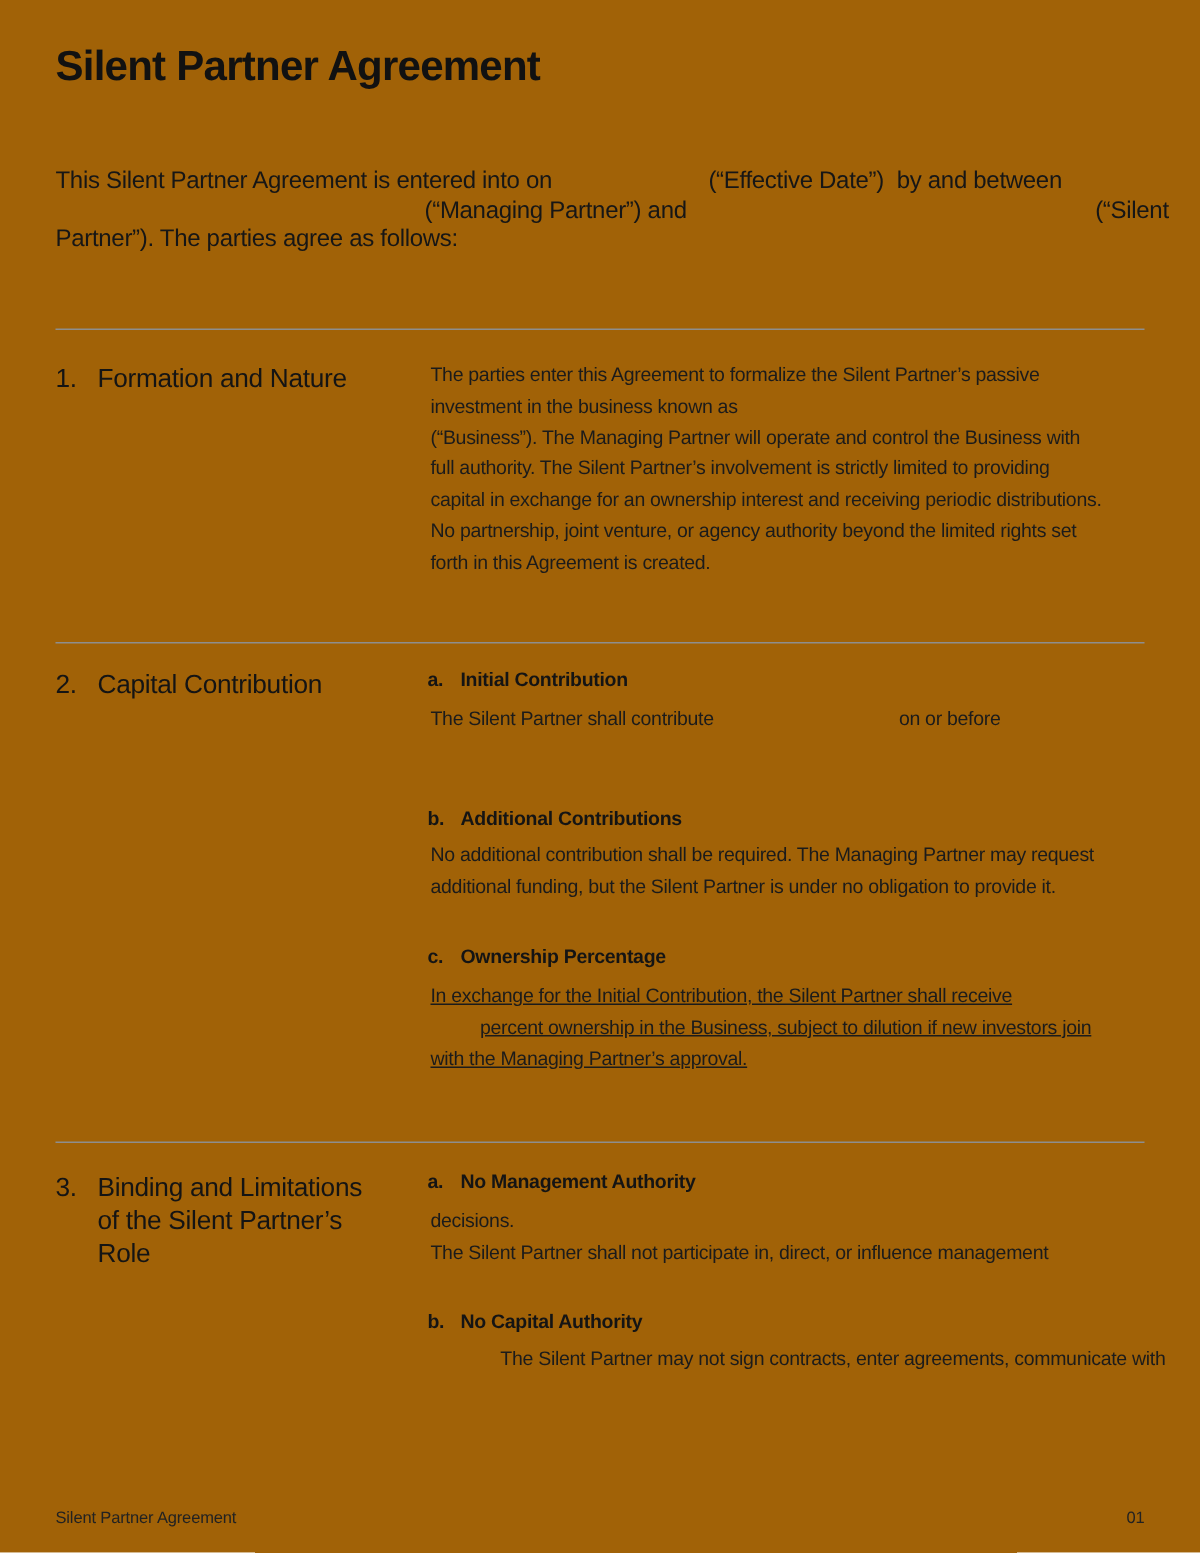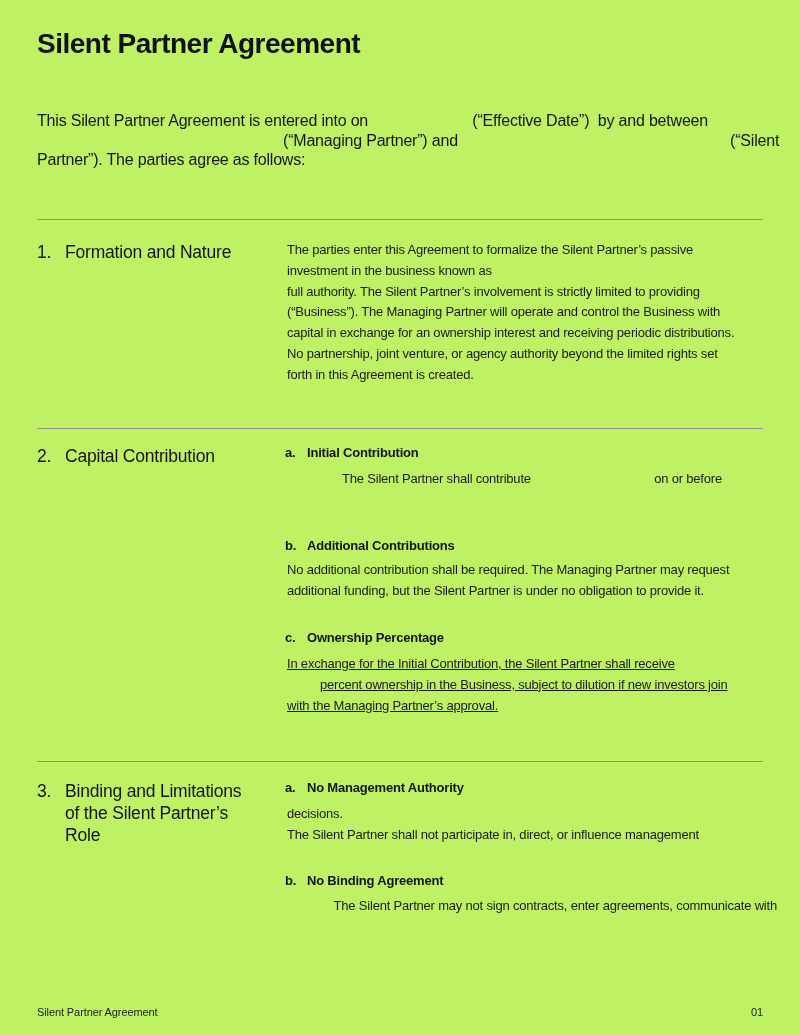--- a/index.html
+++ b/index.html
@@ -1,21 +1,21 @@
 <!DOCTYPE html>
 <html><head>
 <meta charset="utf-8">
 <style>
   * { margin: 0; padding: 0; box-sizing: border-box; }
   html, body { background: #ffffff; }
   .page {
     position: relative;
     width: 800px;
     height: 1035px;
-    background: #bef264;
+    background: #a16207;
     font-family: "Liberation Sans", "DejaVu Sans", sans-serif;
     color: #161616;
     overflow: hidden;
   }
   .doc-title {
     position: absolute;
     left: 37px; top: 28px;
     font-size: 28px;
     font-weight: 700;
     letter-spacing: -0.5px;
@@ -61,21 +61,21 @@
   .body-block {
     position: absolute;
     left: 287px;
     width: 490px;
     font-size: 13px;
     line-height: 20.8px;
     letter-spacing: -0.2px;
     color: #1b1b1b;
   }
   .body-block[data-key="s1-b"]  { top: 240px; }
-  .body-block[data-key="s2a-b"] { top: 469px; text-align: center; }
+  .body-block[data-key="s2a-b"] { top: 469px; }
   .body-block[data-key="s2b-b"] { top: 560px; }
   .body-block[data-key="s2c-b"] { top: 654px; text-decoration: underline; }
   .body-block[data-key="s3a-b"] { top: 804px; }
   .body-block[data-key="s3b-b"] { top: 896px; text-align: right; }
 
   .sub-heading {
     position: absolute;
     left: 285px;
     display: flex;
     font-size: 13px;
@@ -121,22 +121,22 @@
   <div id="sections">
       <div class="sec-head" data-key="s1">
         <span class="sec-num">1.</span>
         <div>
           <div class="sec-title-line">Formation and Nature</div>
         </div>
       </div>
       <div class="body-block" data-key="s1-b">
         <div class="text-line"><span>The parties enter this Agreement to formalize the Silent Partner’s passive</span></div>
         <div class="text-line"><span>investment in the business known as</span></div>
+        <div class="text-line"><span>(“Business”). The Managing Partner will operate and control the Business with</span></div>
         <div class="text-line"><span>full authority. The Silent Partner’s involvement is strictly limited to providing</span></div>
-        <div class="text-line"><span>(“Business”). The Managing Partner will operate and control the Business with</span></div>
         <div class="text-line"><span>capital in exchange for an ownership interest and receiving periodic distributions.</span></div>
         <div class="text-line"><span>No partnership, joint venture, or agency authority beyond the limited rights set</span></div>
         <div class="text-line"><span>forth in this Agreement is created.</span></div>
       </div>
       <div class="sec-head" data-key="s2">
         <span class="sec-num">2.</span>
         <div>
           <div class="sec-title-line">Capital Contribution</div>
         </div>
       </div>
@@ -161,21 +161,21 @@
           <div class="sec-title-line">Binding and Limitations</div>
           <div class="sec-title-line">of the Silent Partner’s</div>
           <div class="sec-title-line">Role</div>
         </div>
       </div>
       <div class="sub-heading" data-key="s3a-h"><span class="sub-label">a.</span><span>No Management Authority</span></div>
       <div class="body-block" data-key="s3a-b">
         <div class="text-line"><span>decisions.</span></div>
         <div class="text-line"><span>The Silent Partner shall not participate in, direct, or influence management</span></div>
       </div>
-      <div class="sub-heading" data-key="s3b-h"><span class="sub-label">b.</span><span>No Binding Agreement</span></div>
+      <div class="sub-heading" data-key="s3b-h"><span class="sub-label">b.</span><span>No Capital Authority</span></div>
       <div class="body-block" data-key="s3b-b">
         <div class="text-line"><span>The Silent Partner may not sign contracts, enter agreements, communicate with</span></div>
       </div>
     </div>
 
   <div class="footer">
     <span>Silent Partner Agreement</span>
     <span>01</span>
   </div>
 </div>

